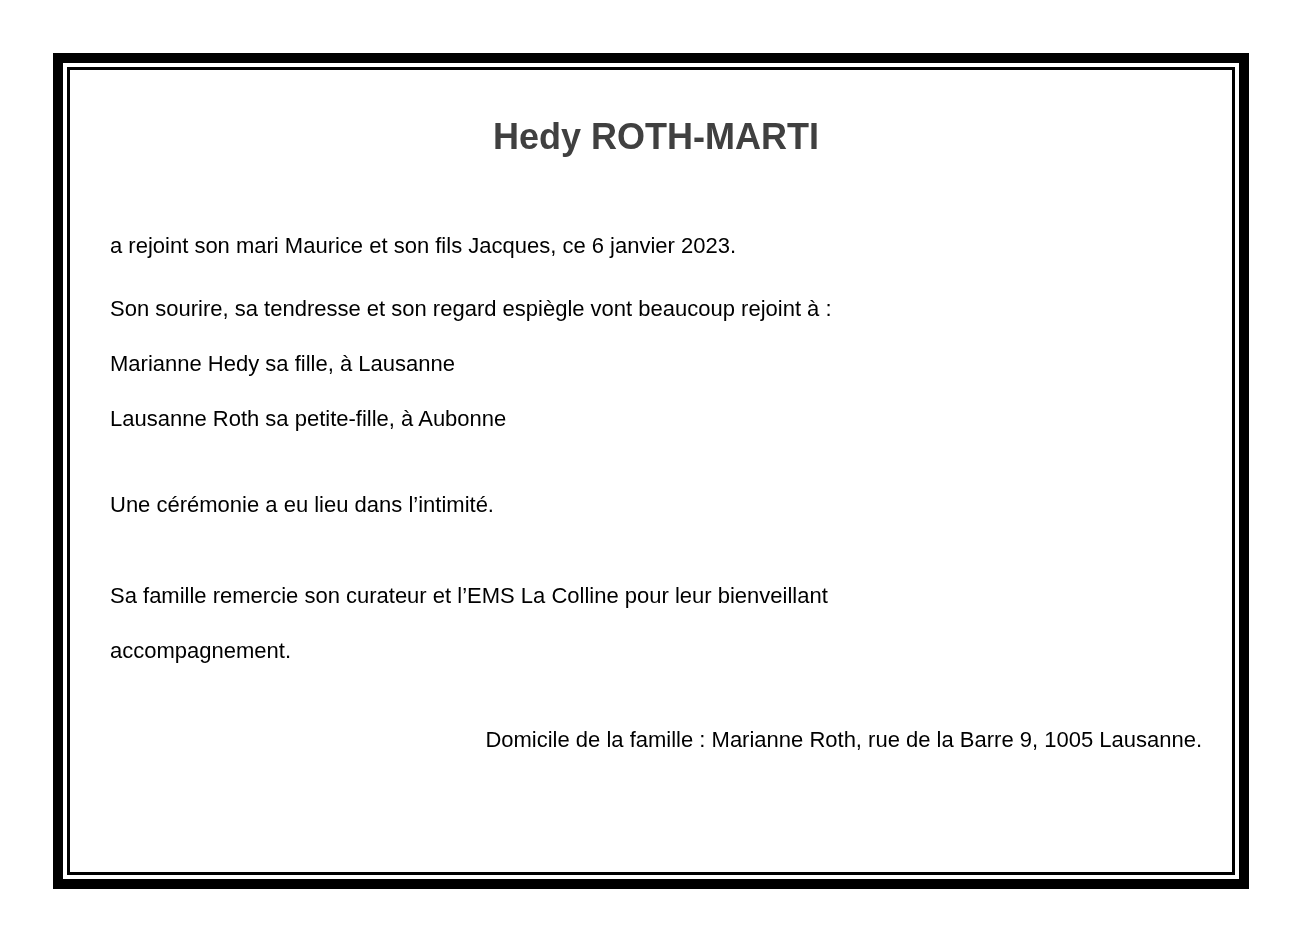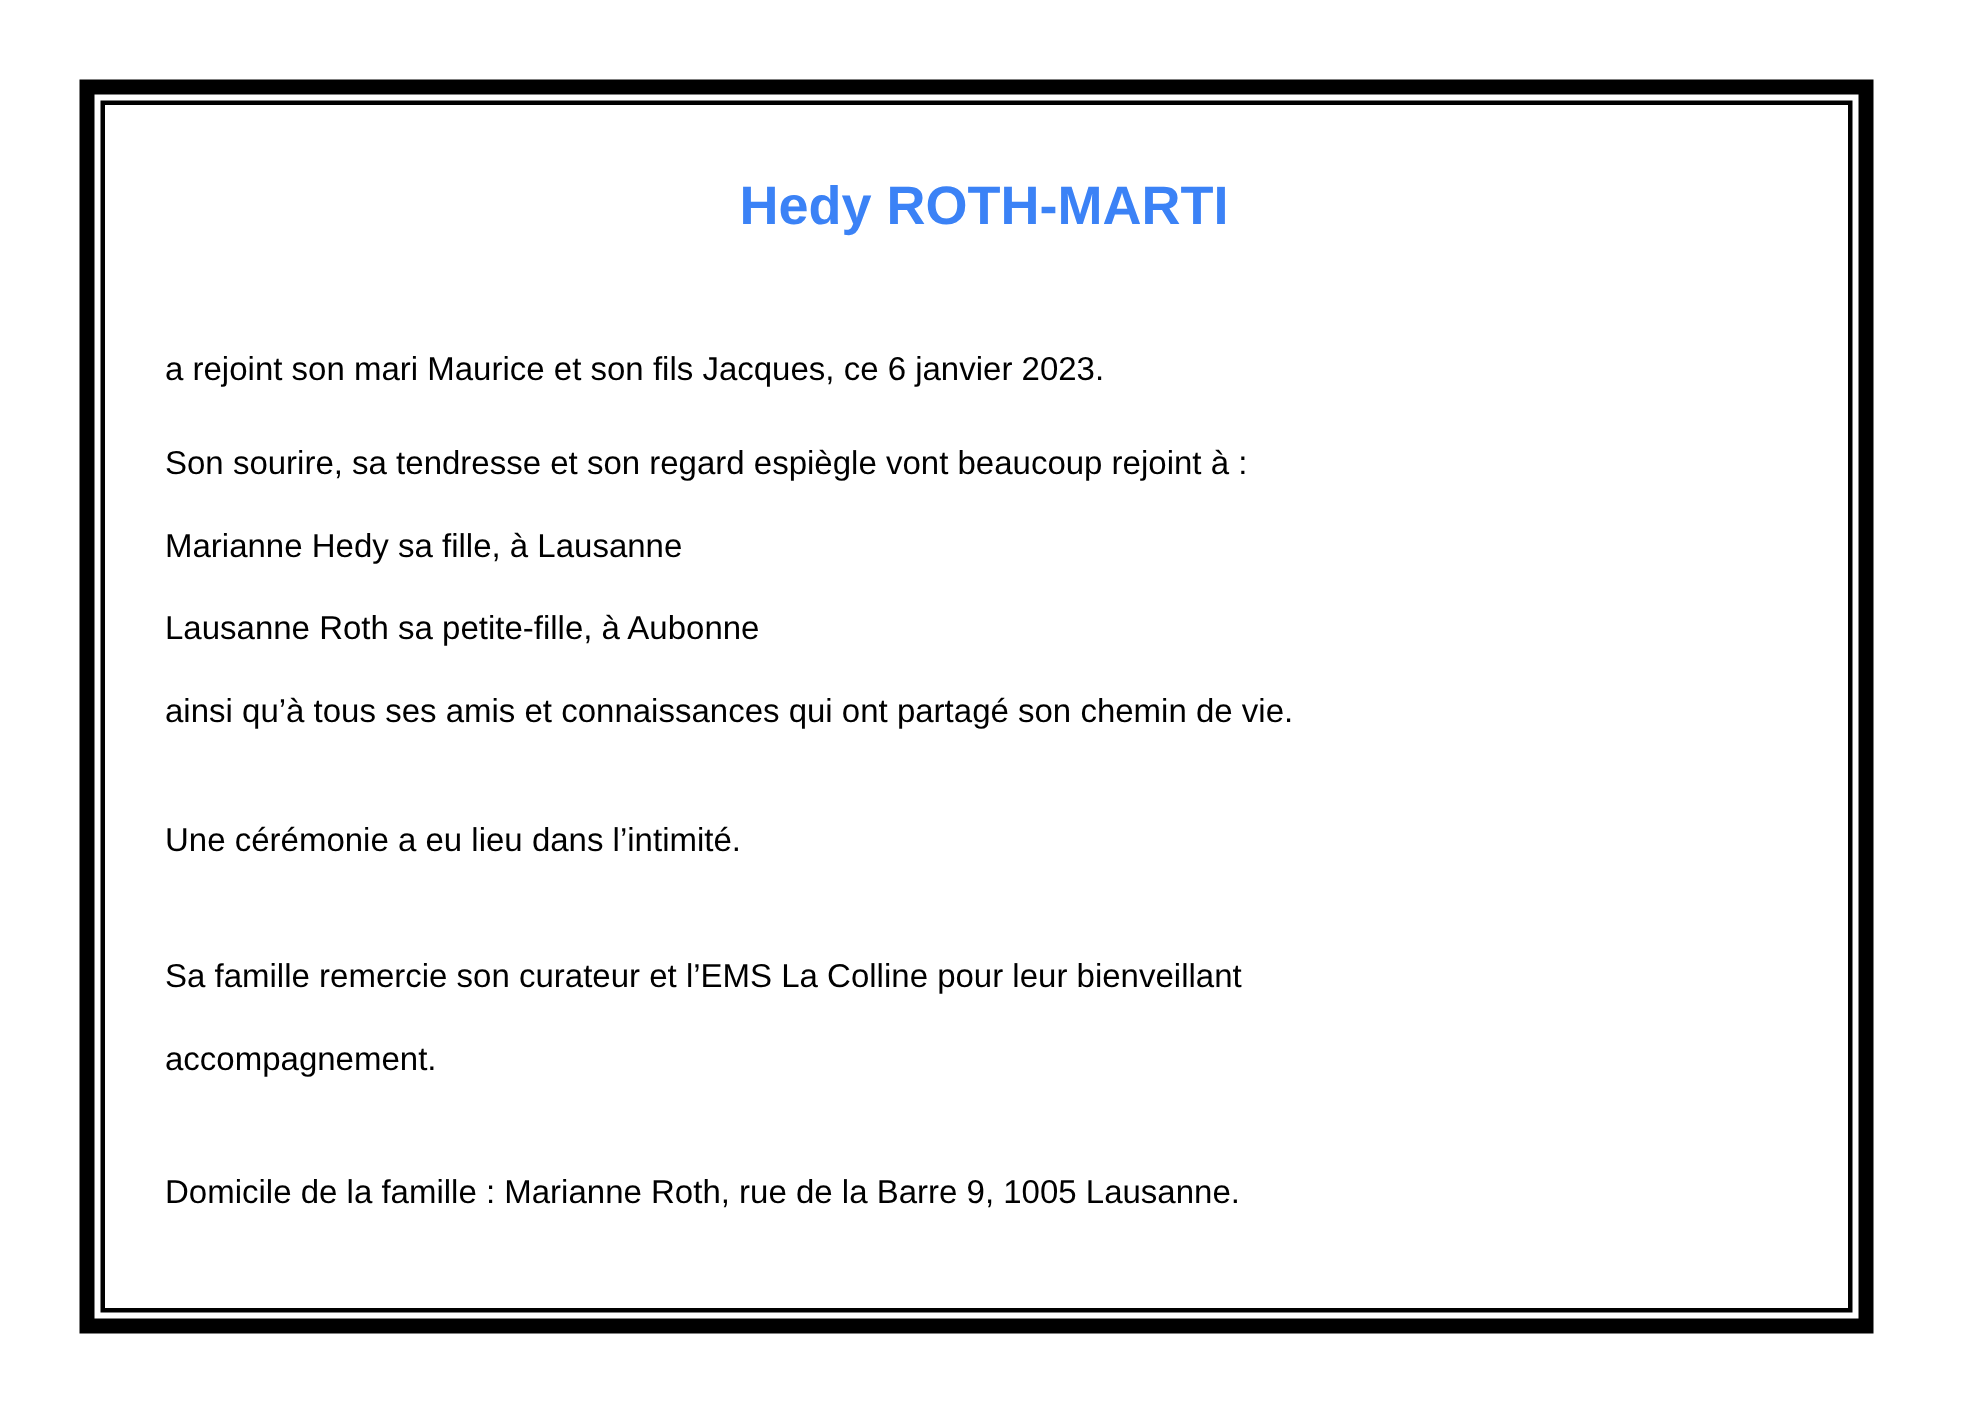--- a/index.html
+++ b/index.html
@@ -37,55 +37,54 @@
     padding: 46px 30px 0 40px;
     overflow: hidden;
   }
   .title {
     margin: 0;
     font-size: 36px;
     font-weight: bold;
     line-height: 42px;
     text-align: center;
     letter-spacing: 0;
-    color: #3b82f6;
+    color: #404040;
   }
   .para {
     margin: 0;
   }
   .para .line {
     font-size: 22px;
     line-height: 55px;
     white-space: nowrap;
     color: #000000;
   }
   .para-1 { margin-top: 60px; }
   .para-2 { margin-top: 8px;  }
   .para-3 { margin-top: 36px; }
   .para-4 { margin-top: 31px; }
-  .para-5 { margin-top: 34px; }
+  .para-5 { margin-top: 34px; text-align: right; }
 </style>
 </head>
 <body>
 
 <div class="page">
   <div class="frame">
     <div class="frame-inner">
 
       <h1 class="title">Hedy ROTH-MARTI</h1>
 
       <div class="para para-1">
         <div class="line">a rejoint son mari Maurice et son fils Jacques, ce 6 janvier 2023.</div>
       </div>
 
       <div class="para para-2">
         <div class="line">Son sourire, sa tendresse et son regard espiègle vont beaucoup rejoint à :</div>
         <div class="line">Marianne Hedy sa fille, à Lausanne</div>
         <div class="line">Lausanne Roth sa petite-fille, à Aubonne</div>
-        <div class="line">ainsi qu’à tous ses amis et connaissances qui ont partagé son chemin de vie.</div>
       </div>
 
       <div class="para para-4">
         <div class="line">Une cérémonie a eu lieu dans l’intimité.</div>
       </div>
 
       <div class="para para-3">
         <div class="line">Sa famille remercie son curateur et l’EMS La Colline pour leur bienveillant</div>
         <div class="line">accompagnement.</div>
       </div>

